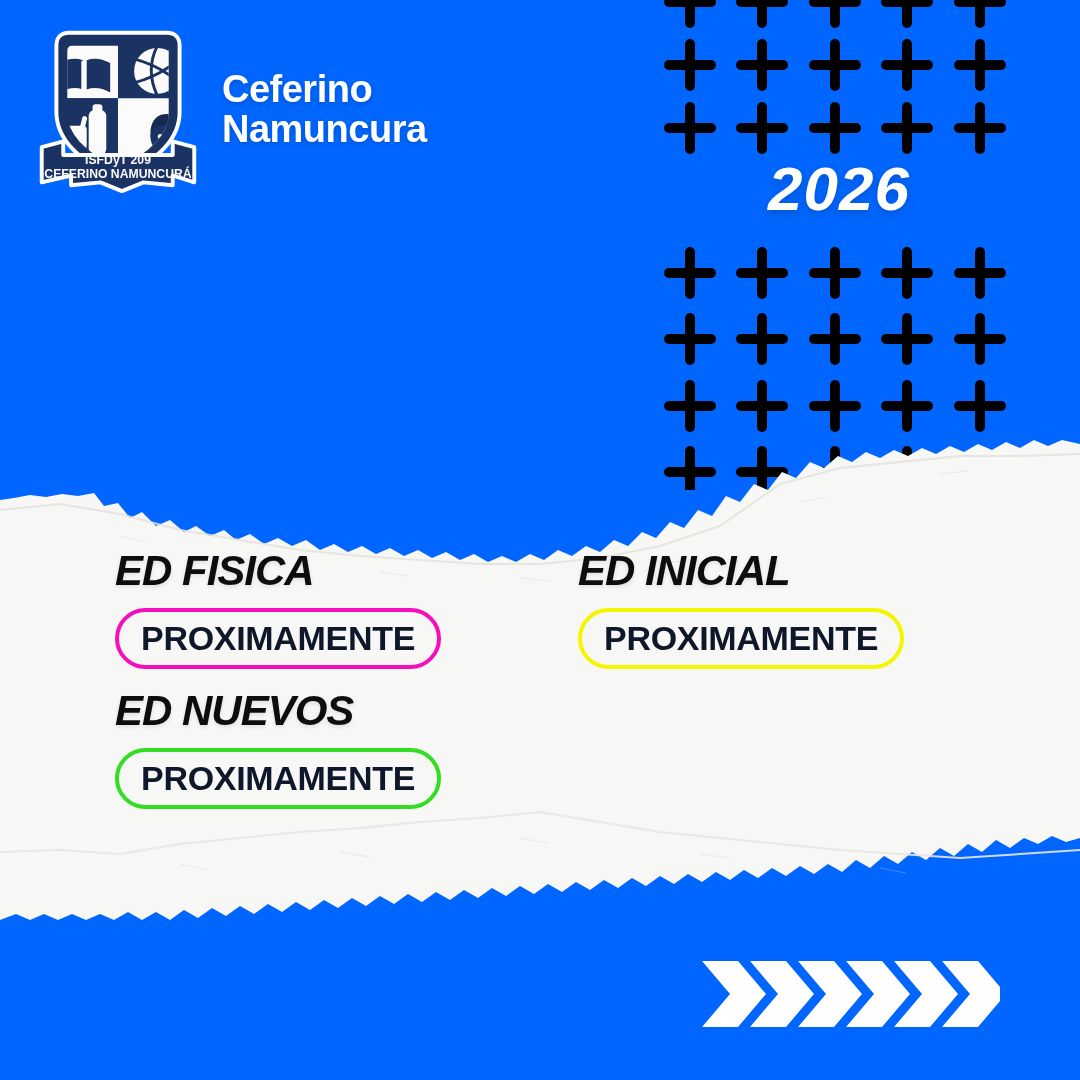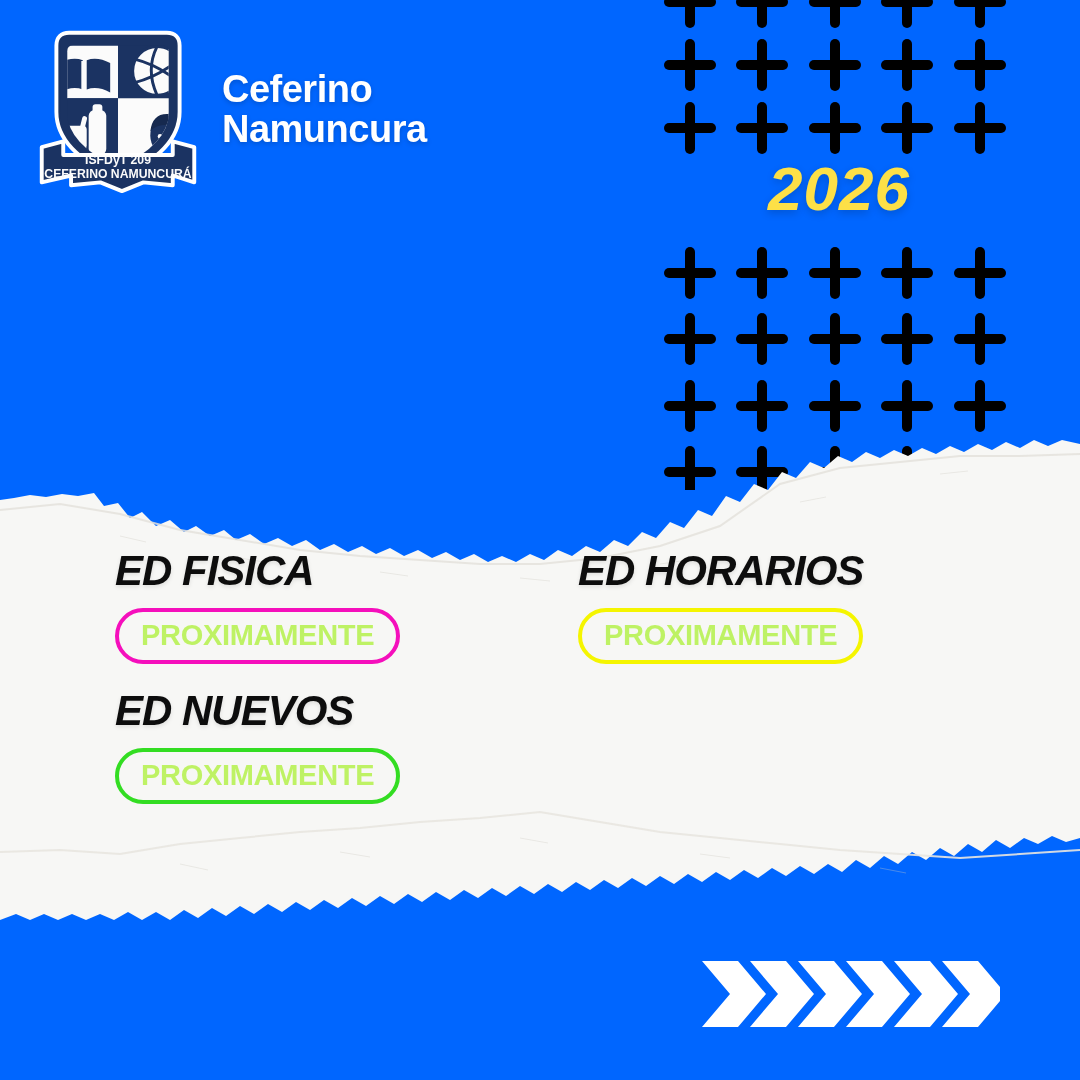--- a/index.html
+++ b/index.html
@@ -57,21 +57,21 @@
   }
   #hl-horarios{
     color:#ffffff;
     margin-top:6px;
     text-shadow:0 3px 10px rgba(0,0,0,.12);
   }
 
   
   #year{
     position:absolute;left:768px;top:158px;z-index:5;
-    color:#fde047;font-weight:bold;font-style:italic;
+    color:#ffffff;font-weight:bold;font-style:italic;
     font-size:62px;letter-spacing:1px;line-height:1;
     text-shadow:0 3px 8px rgba(0,0,0,.18);
   }
 
   
   #courses{
     position:absolute;left:0;top:540px;width:1080px;z-index:6;
   }
   .course{
     position:absolute;
@@ -83,21 +83,21 @@
     text-shadow:0 2px 4px rgba(0,0,0,.10);
   }
   .course-badge{
     display:inline-block;margin-top:16px;
     padding:9px 22px 10px 22px;
     border:4px solid #000;border-radius:999px;
     background:transparent;
   }
   .course-badge span{
     display:block;
-    color:#bef264;font-weight:bold;font-size:29px;
+    color:#0f172a;font-weight:bold;font-size:34px;
     letter-spacing:-0.3px;line-height:1;white-space:nowrap;
   }
 
   #course-inicial{left:115px;top:10px;}
   #course-fisica{left:115px;top:150px;}
   #course-primaria{left:578px;top:10px;}
 
   
   #site-url{
     position:absolute;left:74px;top:962px;z-index:6;
@@ -286,21 +286,21 @@
     </div>
 
     <div class="course" id="course-fisica">
       <div class="course-title">ED NUEVOS</div>
       <div class="course-badge" style="border-color: rgb(51, 221, 34);">
         <span>PROXIMAMENTE</span>
       </div>
     </div>
 
     <div class="course" id="course-primaria">
-      <div class="course-title">ED HORARIOS</div>
+      <div class="course-title">ED INICIAL</div>
       <div class="course-badge" style="border-color: rgb(245, 245, 0);">
         <span>PROXIMAMENTE</span>
       </div>
     </div>
 
   </div>
 
 
   <svg id="chevrons" viewBox="0 0 300 78" aria-hidden="true">
     <g fill="#FFFFFF">

